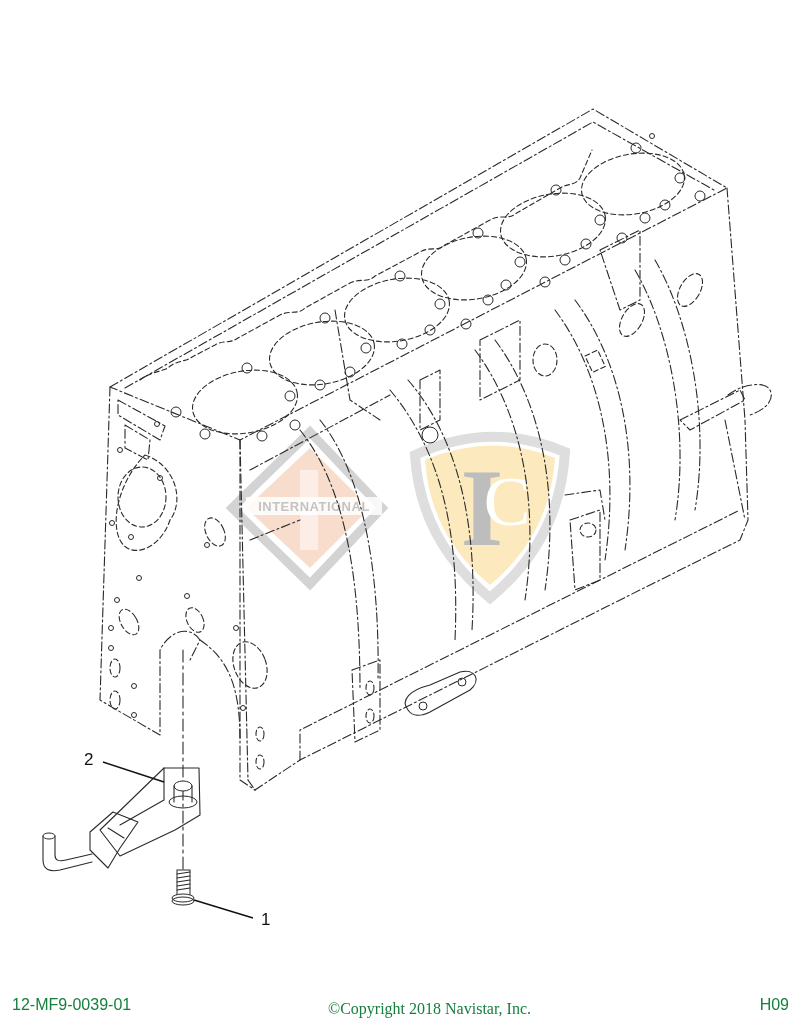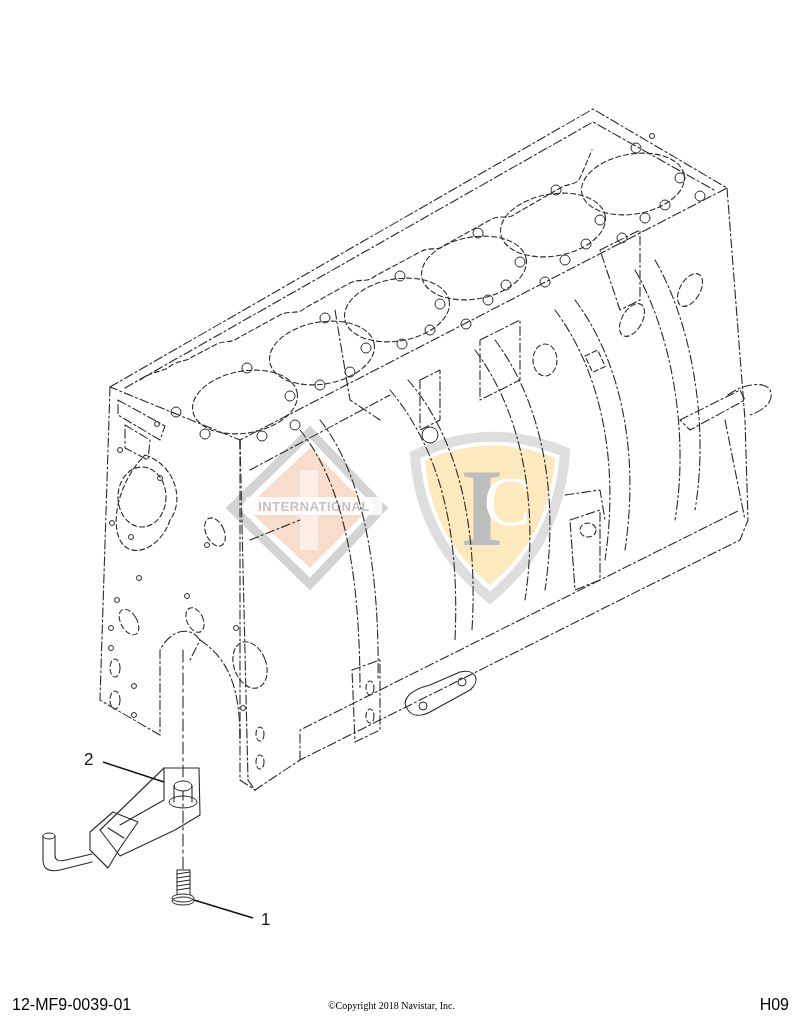--- a/index.html
+++ b/index.html
@@ -4,23 +4,23 @@
 <style>
   html, body { margin: 0; padding: 0; background: #ffffff; }
   body { width: 803px; height: 1024px; position: relative; overflow: hidden; font-family: "Liberation Sans", sans-serif; }
   #diagram { position: absolute; left: 0; top: 0; width: 803px; height: 1024px; }
   .ln { fill: none; stroke: #2a2a2a; stroke-width: 1.1; stroke-linecap: round; stroke-linejoin: round; }
   .dash { stroke-dasharray: 9 3 2 3; }
   .dsh { stroke-dasharray: 5 3; }
   .solid { stroke-dasharray: none; }
   .leader { fill: none; stroke: #111; stroke-width: 1.4; }
   .callout { position: absolute; font-size: 17px; color: #111; font-family: "Liberation Sans", sans-serif; }
-  .footer { position: absolute; top: 996px; font-size: 16px; color: #000000; }
+  .footer { position: absolute; top: 996px; font-size: 16px; color: #15803d; }
   .footer-left { left: 12px; font-family: "Liberation Sans", sans-serif; }
-  .footer-center { left: 328px; top: 1000px; font-size: 10px; font-family: "Liberation Serif", serif; }
+  .footer-center { left: 328px; top: 1000px; font-size: 16px; font-family: "Liberation Serif", serif; }
   .footer-right { right: 14px; font-family: "Liberation Sans", sans-serif; text-align: right; }
 </style>
 </head>
 <body>
 
 <svg id="diagram" viewBox="0 0 803 1024" xmlns="http://www.w3.org/2000/svg">
 
   <g opacity="0.9">
     <polygon points="310,432 382,508 310,584 232,508" fill="none" stroke="#cfcfcf" stroke-width="9"></polygon>
     <polygon points="310,448 370,508 310,568 246,508" fill="#f6cdb6" opacity="0.75"></polygon>

